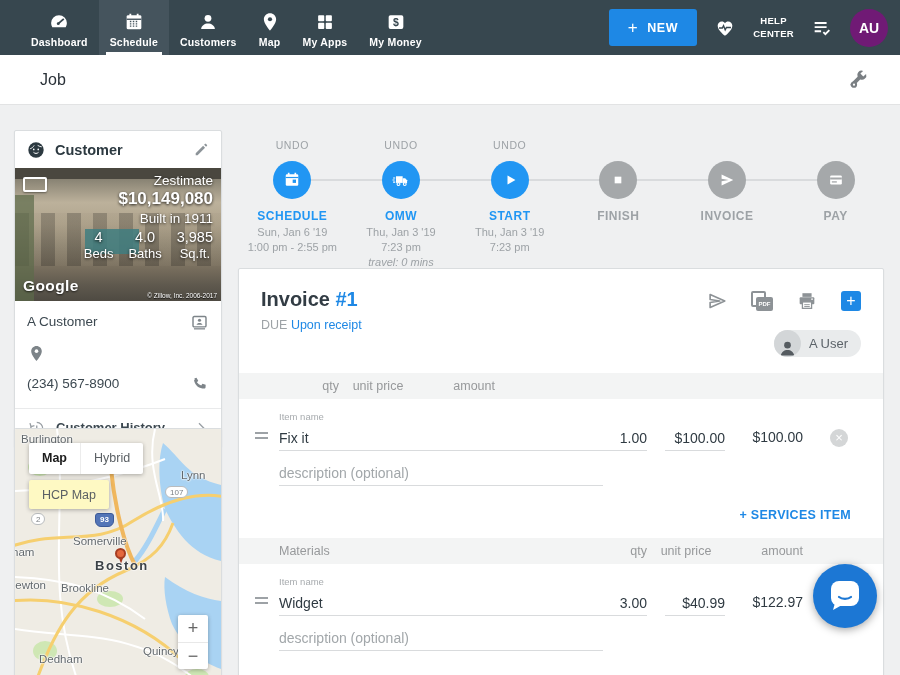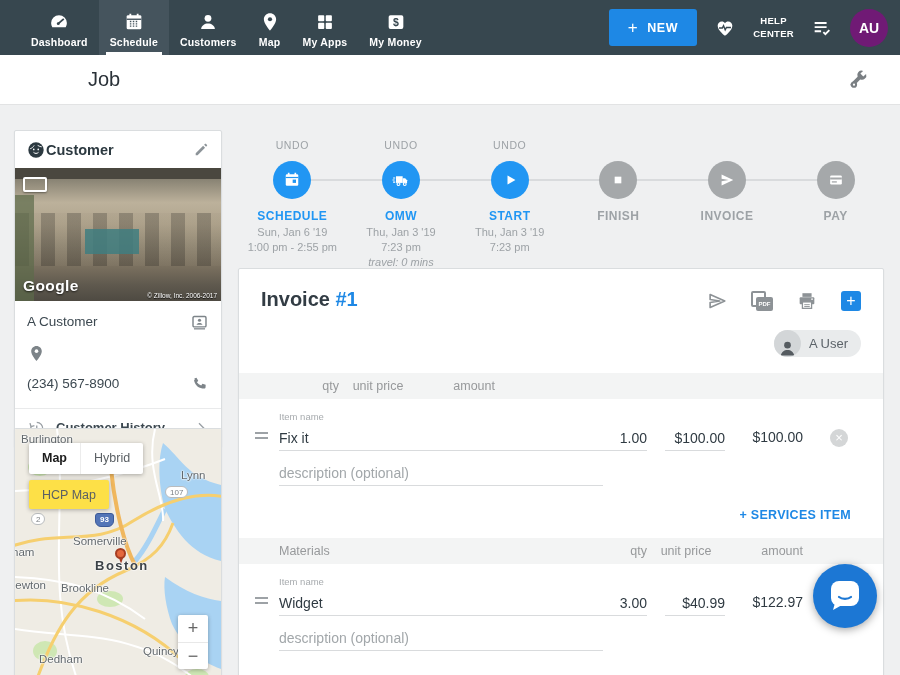--- a/index.html
+++ b/index.html
@@ -23,29 +23,29 @@
              display:flex; align-items:center; gap:9px; cursor:pointer; }
   .new-btn .plus-glyph { font-size:17px; font-weight:normal; }
   .help { color:#fff; font-size:9.5px; font-weight:bold; line-height:1.3; text-align:center; letter-spacing:.3px; cursor:pointer; }
   .avatar { width:38px; height:38px; border-radius:50%; background:#701a75; color:#fff; font-size:14px; font-weight:bold;
             display:flex; align-items:center; justify-content:center; cursor:pointer; }
 
   
   .page-header { position:absolute; left:0; top:55px; width:900px; height:50px; background:#fff;
                  border-bottom:1px solid #e2e3e4; display:flex; align-items:center; justify-content:space-between;
                  padding:0 30px 0 40px; z-index:5; }
-  .page-title { font-size:20px; color:#2a3138;margin-left:48px; }
+  .page-title { font-size:16px; color:#2a3138; }
   .tools-ic svg { width:24px; height:24px; }
 
   
   .card { position:absolute; background:#fff; border:1px solid #dadddf; border-radius:2px; box-shadow:0 1px 2px rgba(0,0,0,.06); }
 
   
   .customer-card { left:14px; top:130px; width:208px; }
-  .cc-header { height:37px; display:flex; align-items:center; gap:0; padding:0 11px;justify-content:space-between; }
+  .cc-header { height:37px; display:flex; align-items:center; gap:9px; padding:0 11px;justify-content:space-between; }
   .cc-title { flex:1; font-size:14.5px; font-weight:bold; color:#2c3940; }
   .photo { height:133px; position:relative; overflow:hidden; color:#fff;
     background:linear-gradient(180deg,#6e6a60 0%,#8d8777 10%,#bcb19b 26%,#b0a48d 42%,#948a76 58%,#7a705f 74%,#5f594e 88%,#4e4a42 100%); }
   .ph-roof { position:absolute; left:0; top:0; width:100%; height:11px; background:#4a473f; }
   .ph-awning { position:absolute; left:34%; top:46%; width:26%; height:19%; background:#3f7e80; opacity:.85; }
   .ph-windows { position:absolute; left:0; top:34%; width:100%; height:40%;
     background:repeating-linear-gradient(90deg, rgba(40,38,34,.55) 0 14px, rgba(150,140,120,.25) 14px 26px); opacity:.5; }
   .ph-green { position:absolute; left:0; top:20%; width:9%; height:80%; background:#5c6b4a; opacity:.7; }
   .pano-ic { position:absolute; left:8px; top:9px; width:24px; height:15px; border:2px solid #fff; border-radius:2px;
              box-shadow:0 1px 2px rgba(0,0,0,.4); }
@@ -78,21 +78,21 @@
   .ishield { position:absolute; font-size:8px; font-weight:bold; color:#fff; background:#5375b7; border:1px solid #3c5a99;
              border-radius:3px 3px 6px 6px; padding:1px 4px 2px; }
   .map-pin { position:absolute; width:11px; height:11px; border-radius:50%; background:#e4683d; border:2px solid #a63d22; }
   .map-pin::after { content:""; position:absolute; left:2px; top:8px; border-left:2.5px solid transparent;
                     border-right:2.5px solid transparent; border-top:6px solid #a63d22; }
   .map-type { position:absolute; left:14px; top:14px; height:31px; background:#fff; border-radius:2px;
               box-shadow:0 1px 4px rgba(0,0,0,.3); display:flex; align-items:center; }
   .mt { padding:0 13px; font-size:12.5px; color:#5b6064; cursor:pointer; line-height:31px; }
   .mt.active { font-weight:bold; color:#1b1b1b; }
   .mt + .mt { border-left:1px solid #ececec; }
-  .hcp-btn { position:absolute; left:14px; top:51px; height:29px; background:#fde047; border-radius:2px;
+  .hcp-btn { position:absolute; left:14px; top:51px; height:29px; background:#fef9c3; border-radius:2px;
              box-shadow:0 1px 4px rgba(0,0,0,.3); display:flex; align-items:center; padding:0 13px;
              font-size:12.5px; color:#5b6064; cursor:pointer; }
   .map-zoom { position:absolute; right:13px; bottom:8px; width:30px; background:#fff; border-radius:2px;
               box-shadow:0 1px 4px rgba(0,0,0,.3); }
   .mz { height:27px; display:flex; align-items:center; justify-content:center; font-size:18px; color:#666; cursor:pointer; }
   .mz + .mz { border-top:1px solid #e8e8e8; }
 
   
   .steps { position:absolute; left:238px; top:139px; width:652px; display:flex; }
   .steps::before { content:""; position:absolute; top:40px; left:54px; right:54px; height:2px; background:#d9dbdd; }
@@ -283,20 +283,39 @@
           <path d="M3.8 17.3V20h2.7L17 9.5 14.3 6.8 3.8 17.3zM19.8 6.7c.3-.3.3-.8 0-1.1l-1.6-1.6a.8.8 0 0 0-1.1 0l-1.4 1.4 2.7 2.7 1.4-1.4z" fill="#8d9499"></path>
         </svg>
     </span>
   </div>
   <div class="photo">
     <div class="ph-roof"></div>
     <div class="ph-windows"></div>
     <div class="ph-awning"></div>
     <div class="ph-green"></div>
     <div class="pano-ic"></div>
+    <div class="z-overlay">
+      <div class="z-label">Zestimate</div>
+      <div class="z-value">$10,149,080</div>
+      <div class="z-built">Built in 1911</div>
+      <div class="z-stats">
+        <div class="z-stat">
+          <div class="num">4</div>
+          <div class="lab">Beds</div>
+        </div>
+        <div class="z-stat">
+          <div class="num">4.0</div>
+          <div class="lab">Baths</div>
+        </div>
+        <div class="z-stat">
+          <div class="num">3,985</div>
+          <div class="lab">Sq.ft.</div>
+        </div>
+      </div>
+    </div>
     <div class="google">Google</div>
     <div class="copyright">© Zillow, Inc. 2006-2017</div>
   </div>
   <div class="cc-body">
     <div class="cc-row">
       <span>A Customer</span>
       <span class="ic">
         <svg viewBox="0 0 24 24">
             <rect x="3.8" y="4.5" width="16.4" height="13" rx="1.5" fill="none" stroke="#7d8489" stroke-width="1.8"></rect>
             <circle cx="12" cy="9.2" r="2" fill="#7d8489"></circle>
@@ -455,20 +474,24 @@
     <div class="step-label">PAY</div>
   </div>
 </div>
 
 <section class="card invoice-card">
   <div class="inv-header">
     <div class="inv-title">
       <span>Invoice</span>
       <span class="inv-num">#1</span>
     </div>
+    <div class="inv-due">
+      <span class="due-label">DUE</span>
+      <span class="due-value">Upon receipt</span>
+    </div>
     <div class="inv-icons">
       <span class="aic">
         <svg viewBox="0 0 24 24">
             <path d="M4.5 19V13.6L15 12 4.5 10.4V5l16 7z" fill="none" stroke="#8d9296" stroke-width="1.8" stroke-linejoin="round"></path>
           </svg>
       </span>
       <span class="aic pdf-ic">
         <span class="pdf-back"></span>
         <span class="pdf-front">PDF</span>
       </span>

